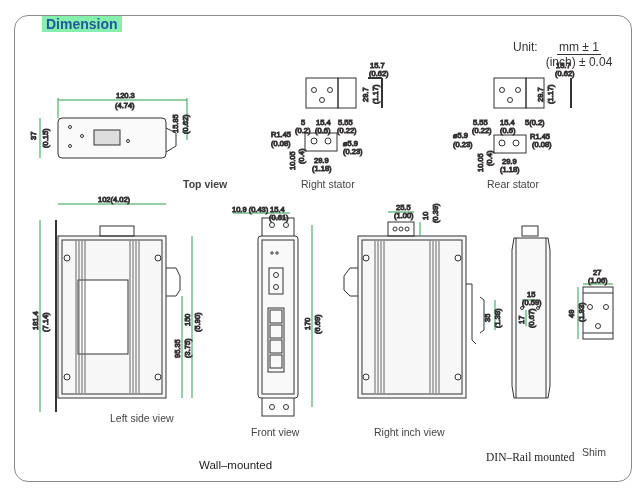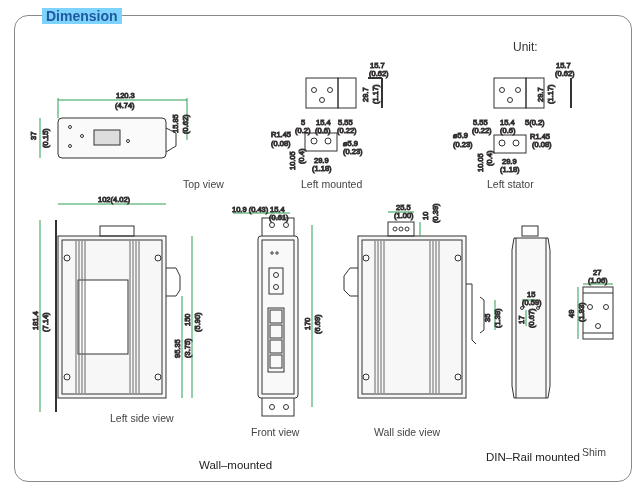--- a/index.html
+++ b/index.html
@@ -1,35 +1,39 @@
 <!DOCTYPE html>
 <html><head>
 <meta charset="utf-8">
 <style>
   html,body{margin:0;padding:0;background:#fff;}
   body{width:643px;height:493px;position:relative;overflow:hidden;font-family:"Liberation Sans",sans-serif;}
   .frame{position:absolute;left:14px;top:15px;width:618px;height:467px;border:1px solid #8a8a8a;border-radius:14px;box-sizing:border-box;}
-  .title{position:absolute;left:42px;top:8px;background:#7dd3fc;padding:0 4px;font-size:14px;font-weight:bold;color:#1f5aa0;}
+  .title{position:absolute;left:42px;top:16px;background:#86efac;padding:0 4px;font-size:14px;font-weight:bold;color:#1f5aa0;}
   .lbl{position:absolute;font-size:10.5px;color:#444;white-space:nowrap;}
   .grp{position:absolute;font-size:11.5px;color:#222;white-space:nowrap;}
   .unit{position:absolute;left:513px;top:40px;font-size:12px;color:#333;display:flex;align-items:flex-start;}
   .frac{display:inline-flex;flex-direction:column;align-items:center;margin-left:6px;}
   .frac span{padding:0 2px;}
   .frac .num{border-bottom:1px solid #333;}
   svg{position:absolute;left:0;top:0;}
   .dim{fill:#d0282c;font-size:7.5px;font-family:"Liberation Sans",sans-serif;}
 </style>
 </head>
 <body>
 
 <div class="frame"></div>
 <div class="title">Dimension</div>
 
 <div class="unit">
   <span>Unit:</span>
+  <span class="frac">
+    <span class="num">mm ± 1</span>
+    <span>(inch) ± 0.04</span>
+  </span>
 </div>
 
 <svg width="643" height="493" stroke="#333" fill="none" stroke-width="1">
 
   <g>
     <rect x="58" y="118" width="108" height="40" rx="4" fill="#fafafa"></rect>
     <rect x="94" y="130" width="26" height="15" fill="#ddd"></rect>
     <circle cx="70" cy="127" r="1.5"></circle>
       <circle cx="70" cy="146" r="1.5"></circle>
       <circle cx="82" cy="136" r="1.5"></circle>
@@ -238,22 +242,22 @@
         <line x1="583" y1="284" x2="613" y2="284"></line>
         <line x1="578" y1="287" x2="578" y2="339"></line>
       </g>
   </g>
   <text class="dim" x="593" y="275">27</text>
   <text class="dim" x="588" y="283">(1.06)</text>
   <text class="dim" x="574" y="318" transform="rotate(-90 574 318)">49</text>
   <text class="dim" x="584" y="322" transform="rotate(-90 584 322)">(1.93)</text>
 </svg>
 
-<div class="lbl" style="left:183px;top:178px;">Top view</div>
-<div class="lbl" style="left:301px;top:178px;">Left mounted</div>
-<div class="lbl" style="left:487px;top:178px;">Left stator</div>
+<div class="lbl" style="left:183px;top:178px;font-weight:bold;">Top view</div>
+<div class="lbl" style="left:301px;top:178px;">Right stator</div>
+<div class="lbl" style="left:487px;top:178px;">Rear stator</div>
 <div class="lbl" style="left:110px;top:412px;">Left side view</div>
 <div class="lbl" style="left:251px;top:426px;text-align:right;">Front view</div>
-<div class="lbl" style="left:374px;top:426px;">Wall side view</div>
+<div class="lbl" style="left:374px;top:426px;">Right inch view</div>
 <div class="lbl" style="left:514px;top:452px;margin-top:39px;">Rear view</div>
 <div class="lbl" style="left:582px;top:426px;margin-top:20px;">Shim</div>
 <div class="grp" style="left:199px;top:451px;margin-top:8px;">Wall–mounted</div>
-<div class="grp" style="left:486px;top:451px;">DIN–Rail mounted</div>
+<div class="grp" style="left:486px;top:451px;font-family:Liberation Serif, serif;">DIN–Rail mounted</div>
 
 </body></html>

